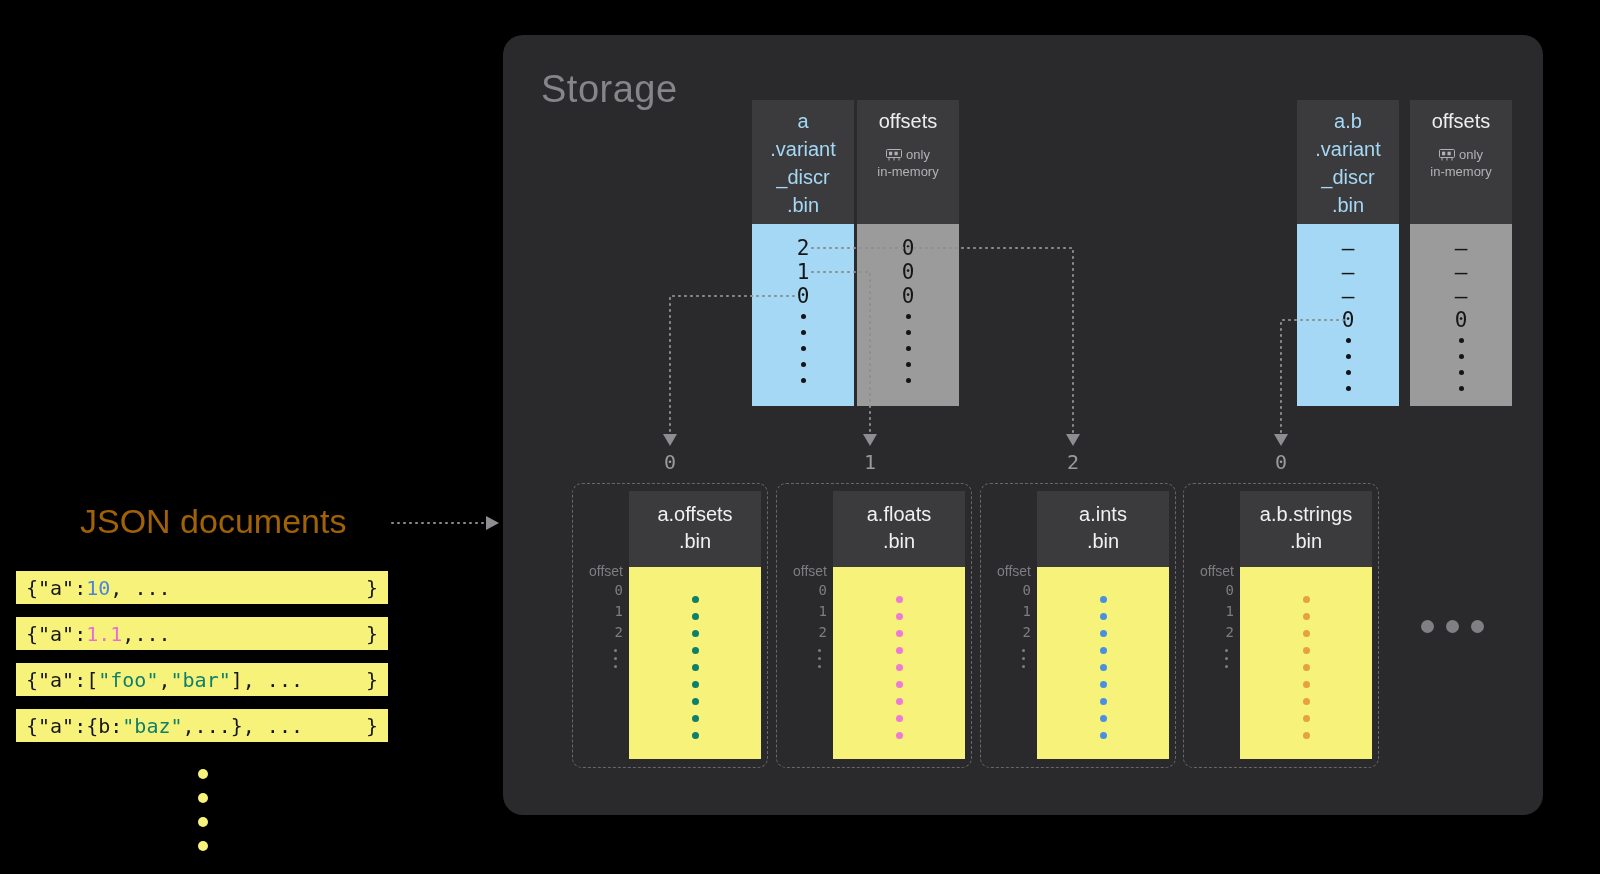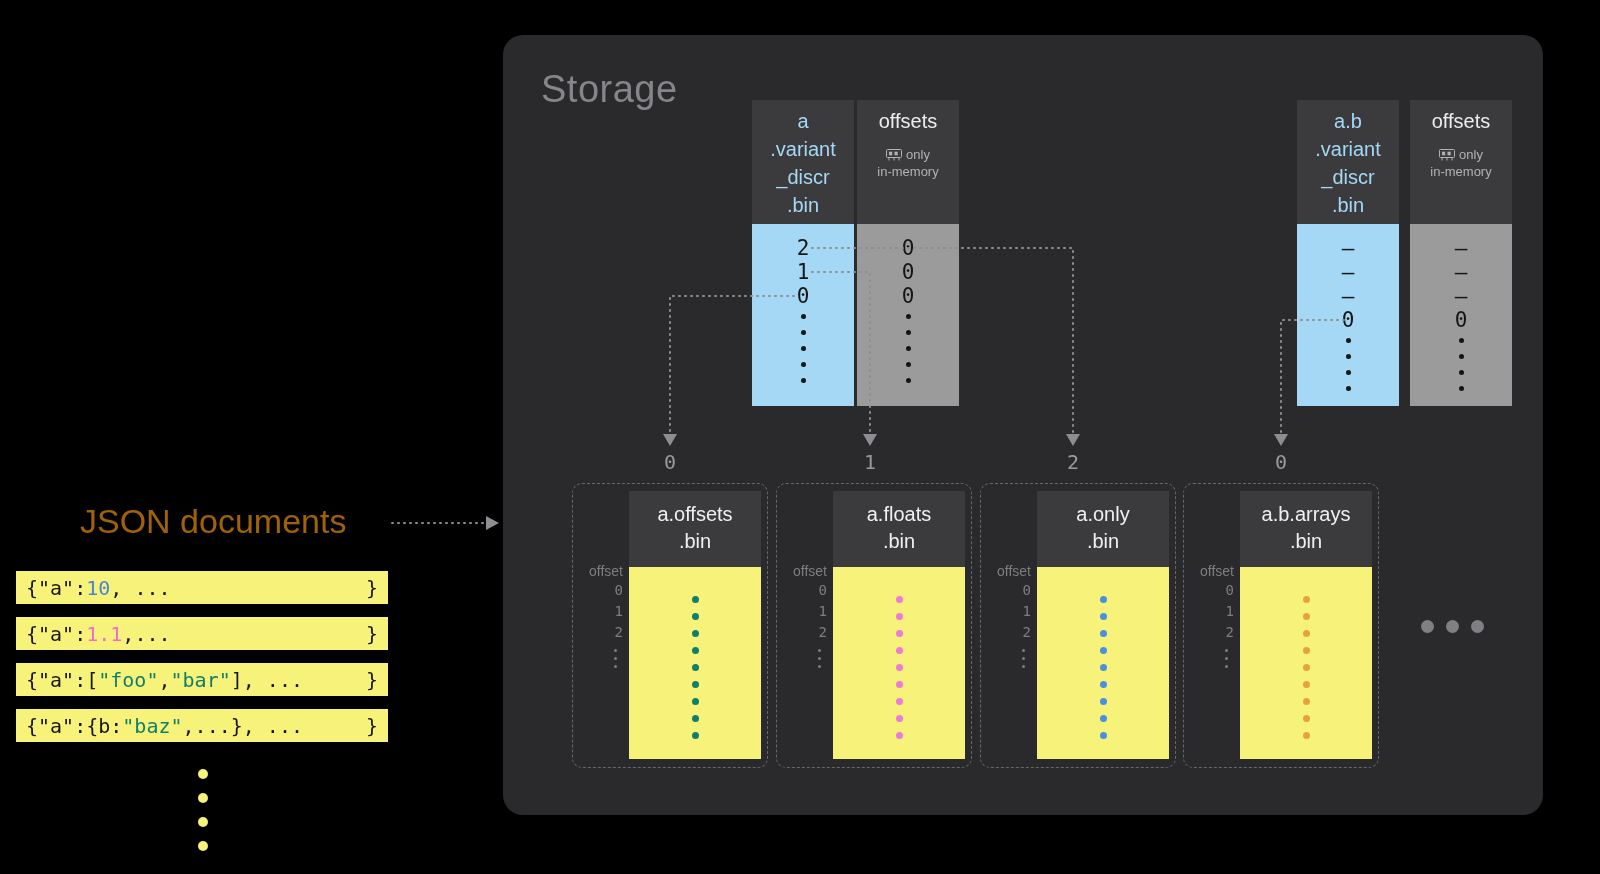--- a/index.html
+++ b/index.html
@@ -259,21 +259,21 @@
           <div class="val">2</div>
         </div>
       <div class="mini-dots">
           <div class="dot"></div>
           <div class="dot"></div>
           <div class="dot"></div>
         </div>
     </div>
     <div class="shred-col">
       <div class="shred-header">
-          <div>a.only</div>
+          <div>a.ints</div>
           <div>.bin</div>
         </div>
       <div class="shred-body">
           <div class="dot" style="background: rgb(74, 144, 226);"></div>
           <div class="dot" style="background: rgb(74, 144, 226);"></div>
           <div class="dot" style="background: rgb(74, 144, 226);"></div>
           <div class="dot" style="background: rgb(74, 144, 226);"></div>
           <div class="dot" style="background: rgb(74, 144, 226);"></div>
           <div class="dot" style="background: rgb(74, 144, 226);"></div>
           <div class="dot" style="background: rgb(74, 144, 226);"></div>
@@ -292,21 +292,21 @@
           <div class="val">2</div>
         </div>
       <div class="mini-dots">
           <div class="dot"></div>
           <div class="dot"></div>
           <div class="dot"></div>
         </div>
     </div>
     <div class="shred-col">
       <div class="shred-header">
-          <div>a.b.arrays</div>
+          <div>a.b.strings</div>
           <div>.bin</div>
         </div>
       <div class="shred-body">
           <div class="dot" style="background: rgb(232, 162, 60);"></div>
           <div class="dot" style="background: rgb(232, 162, 60);"></div>
           <div class="dot" style="background: rgb(232, 162, 60);"></div>
           <div class="dot" style="background: rgb(232, 162, 60);"></div>
           <div class="dot" style="background: rgb(232, 162, 60);"></div>
           <div class="dot" style="background: rgb(232, 162, 60);"></div>
           <div class="dot" style="background: rgb(232, 162, 60);"></div>

